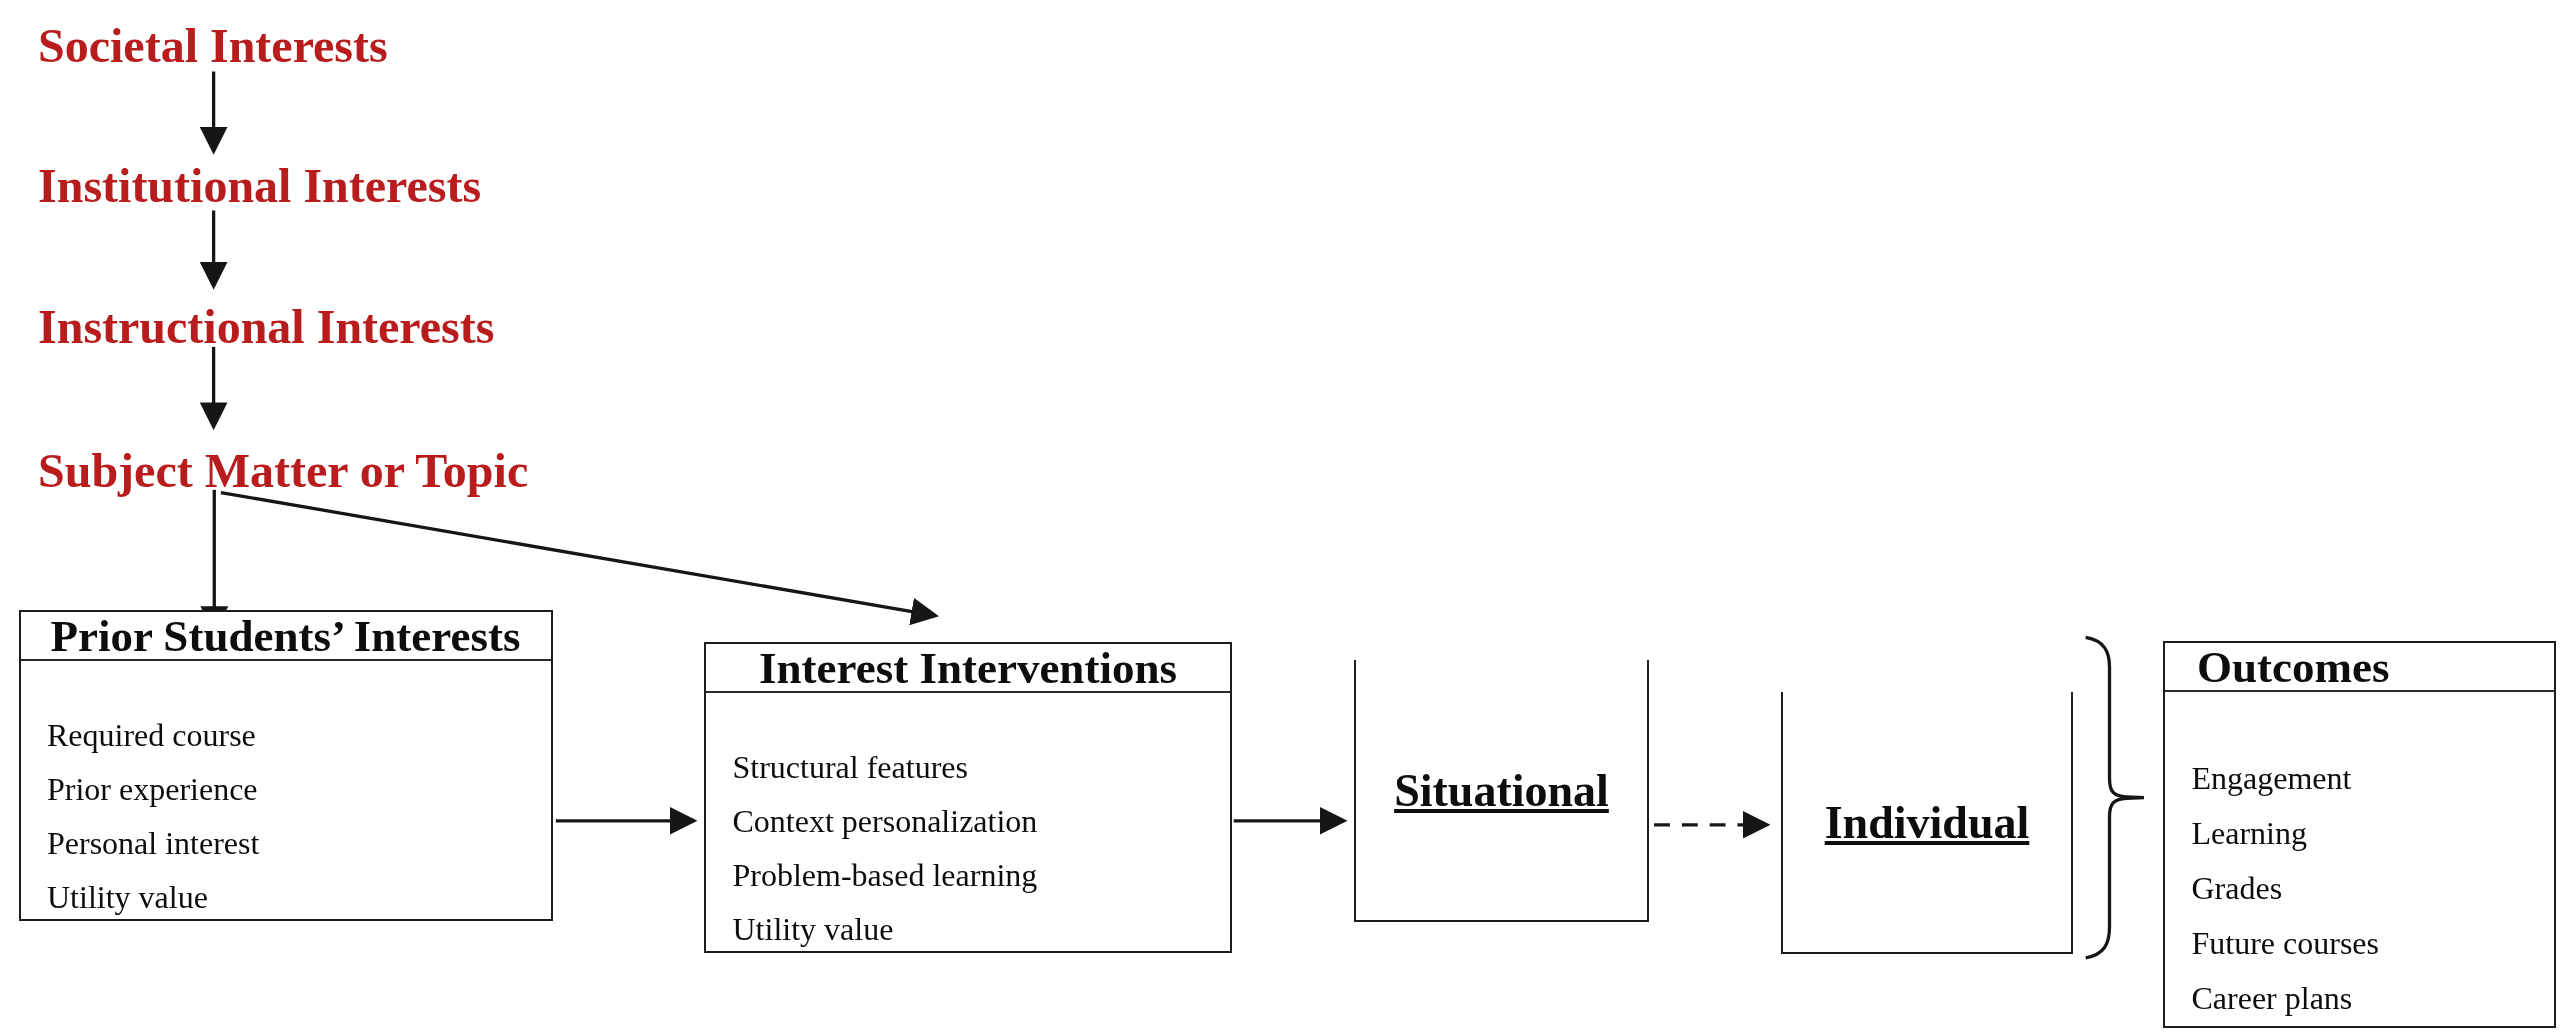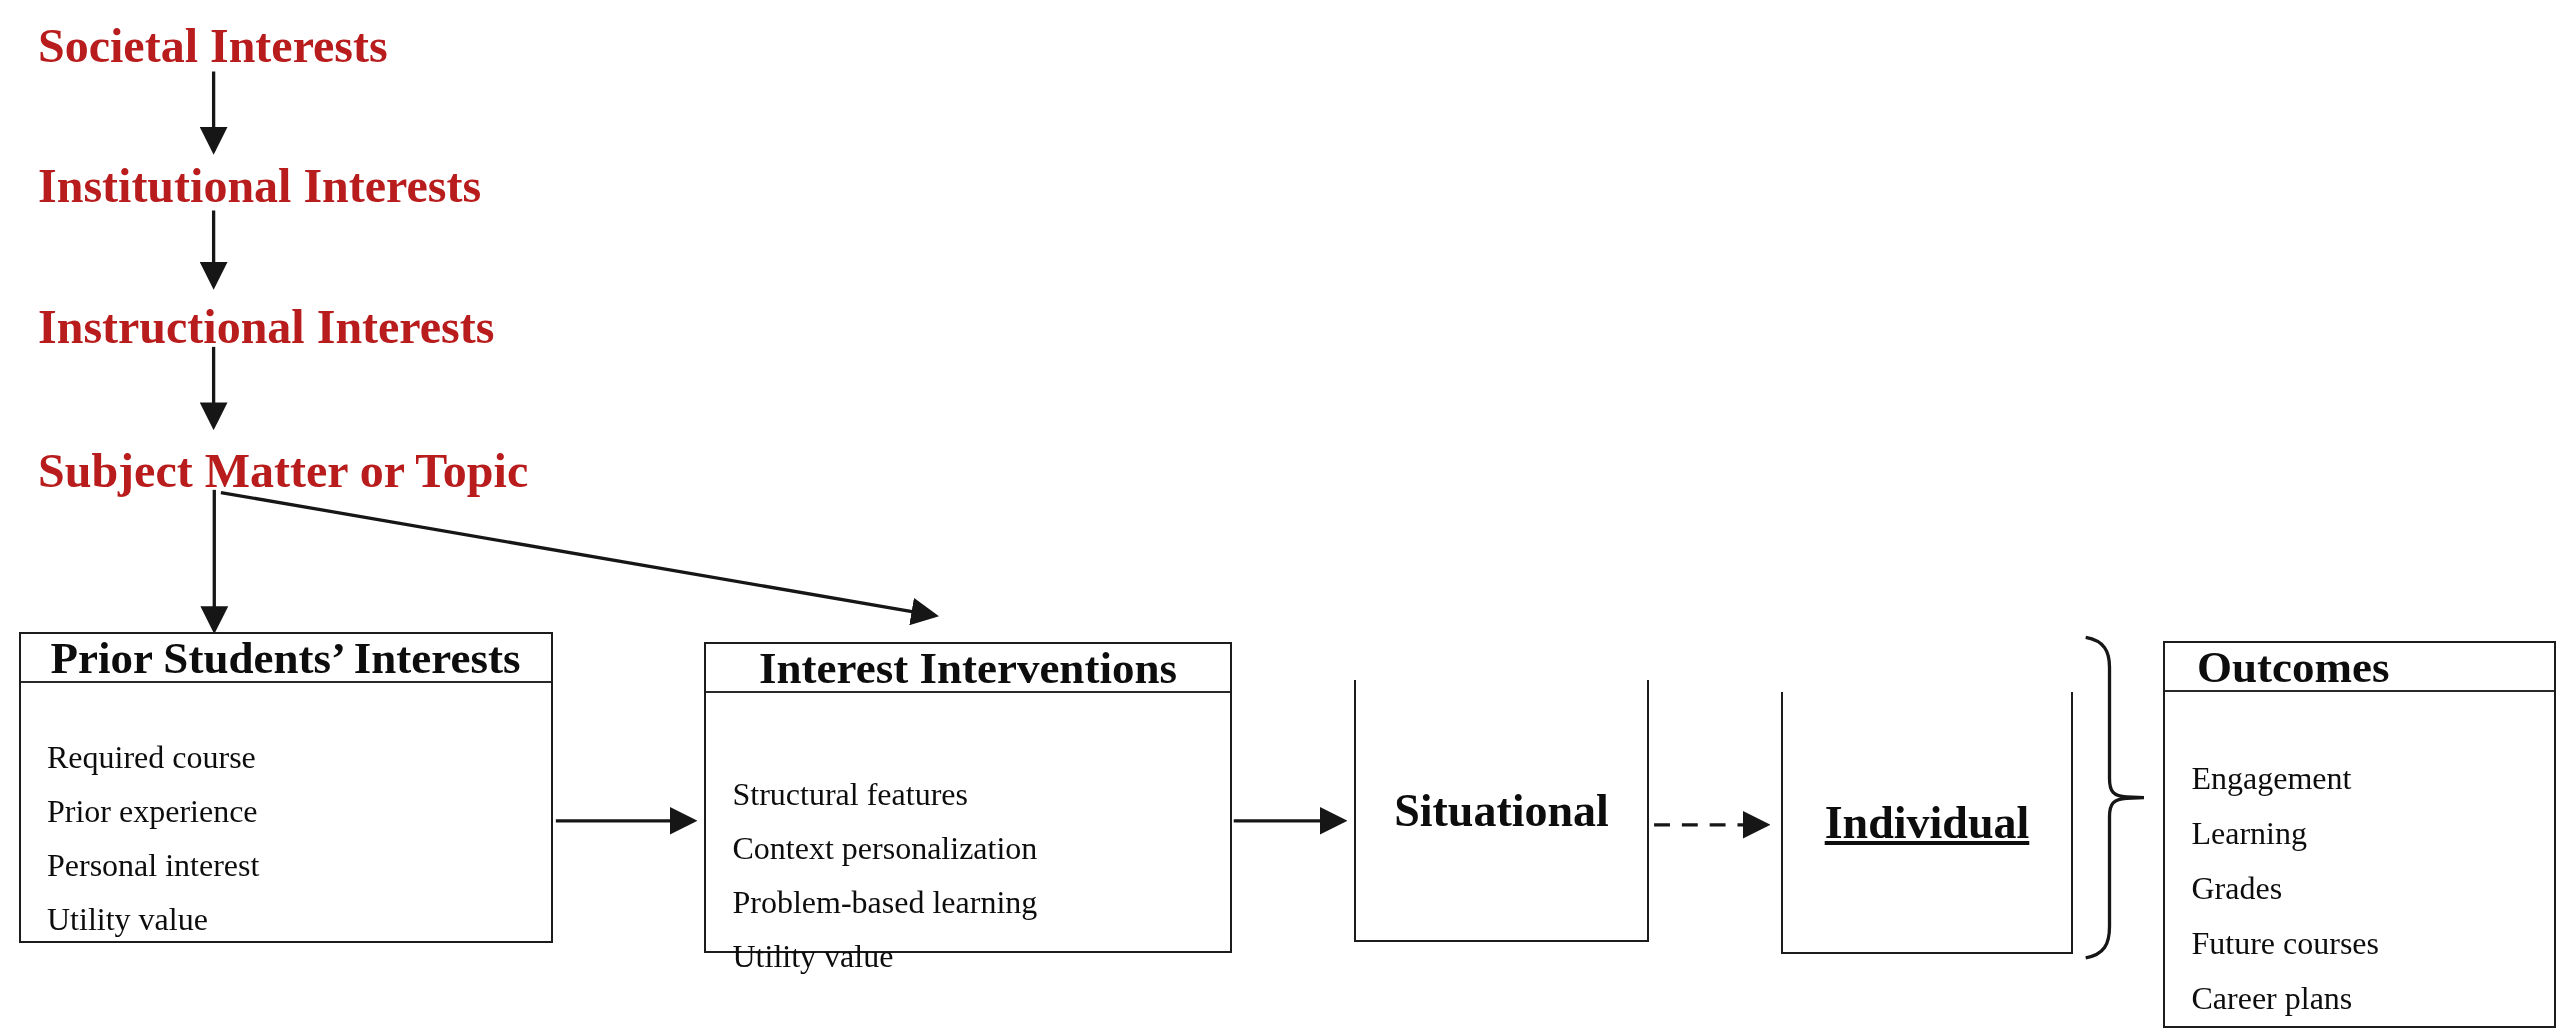--- a/index.html
+++ b/index.html
@@ -110,42 +110,42 @@
                             C 3178 968, 3186 984, 3186 1008
                             L 3186 1176
                             C 3186 1196, 3192 1203, 3212 1204
                             L 3238 1205
                             L 3212 1206
                             C 3192 1207, 3186 1214, 3186 1234
                             L 3186 1400
                             C 3186 1426, 3178 1442, 3150 1447"></path>
   </svg>
 
-  <div class="box" style="left:18.5px; top:632px; width:534px; height:311px;">
+  <div class="box" style="left:18.5px; top:610px; width:534px; height:311px;">
     <div class="box-header">Prior Students’ Interests</div>
     <div class="box-items" style="top:96px;">
       <div>Required course</div>
       <div>Prior experience</div>
       <div>Personal interest</div>
       <div>Utility value</div>
     </div>
   </div>
 
   <div class="box" style="left:704px; top:642px; width:528px; height:311px;">
     <div class="box-header">Interest Interventions</div>
-    <div class="box-items" style="top:96px;margin-top:27px;">
+    <div class="box-items" style="top:96px;">
       <div>Structural features</div>
       <div>Context personalization</div>
       <div>Problem-based learning</div>
       <div>Utility value</div>
     </div>
   </div>
 
 
-  <div class="sub-box" style="left:1354px; top:680px; width:295px; height:262px;">
+  <div class="sub-box" style="left:1354px; top:660px; width:295px; height:262px;text-decoration:underline;">
     <span>Situational</span>
   </div>
 
   <div class="sub-box" style="left:1781px; top:692px; width:292px; height:262px;text-decoration:underline;">
     <span>Individual</span>
   </div>
 
   <div class="box" style="left:2163px; top:641px; width:393px; height:387px;">
     <div class="box-header left-align">Outcomes</div>
     <div class="box-items" style="top:108px; line-height:55px;">

